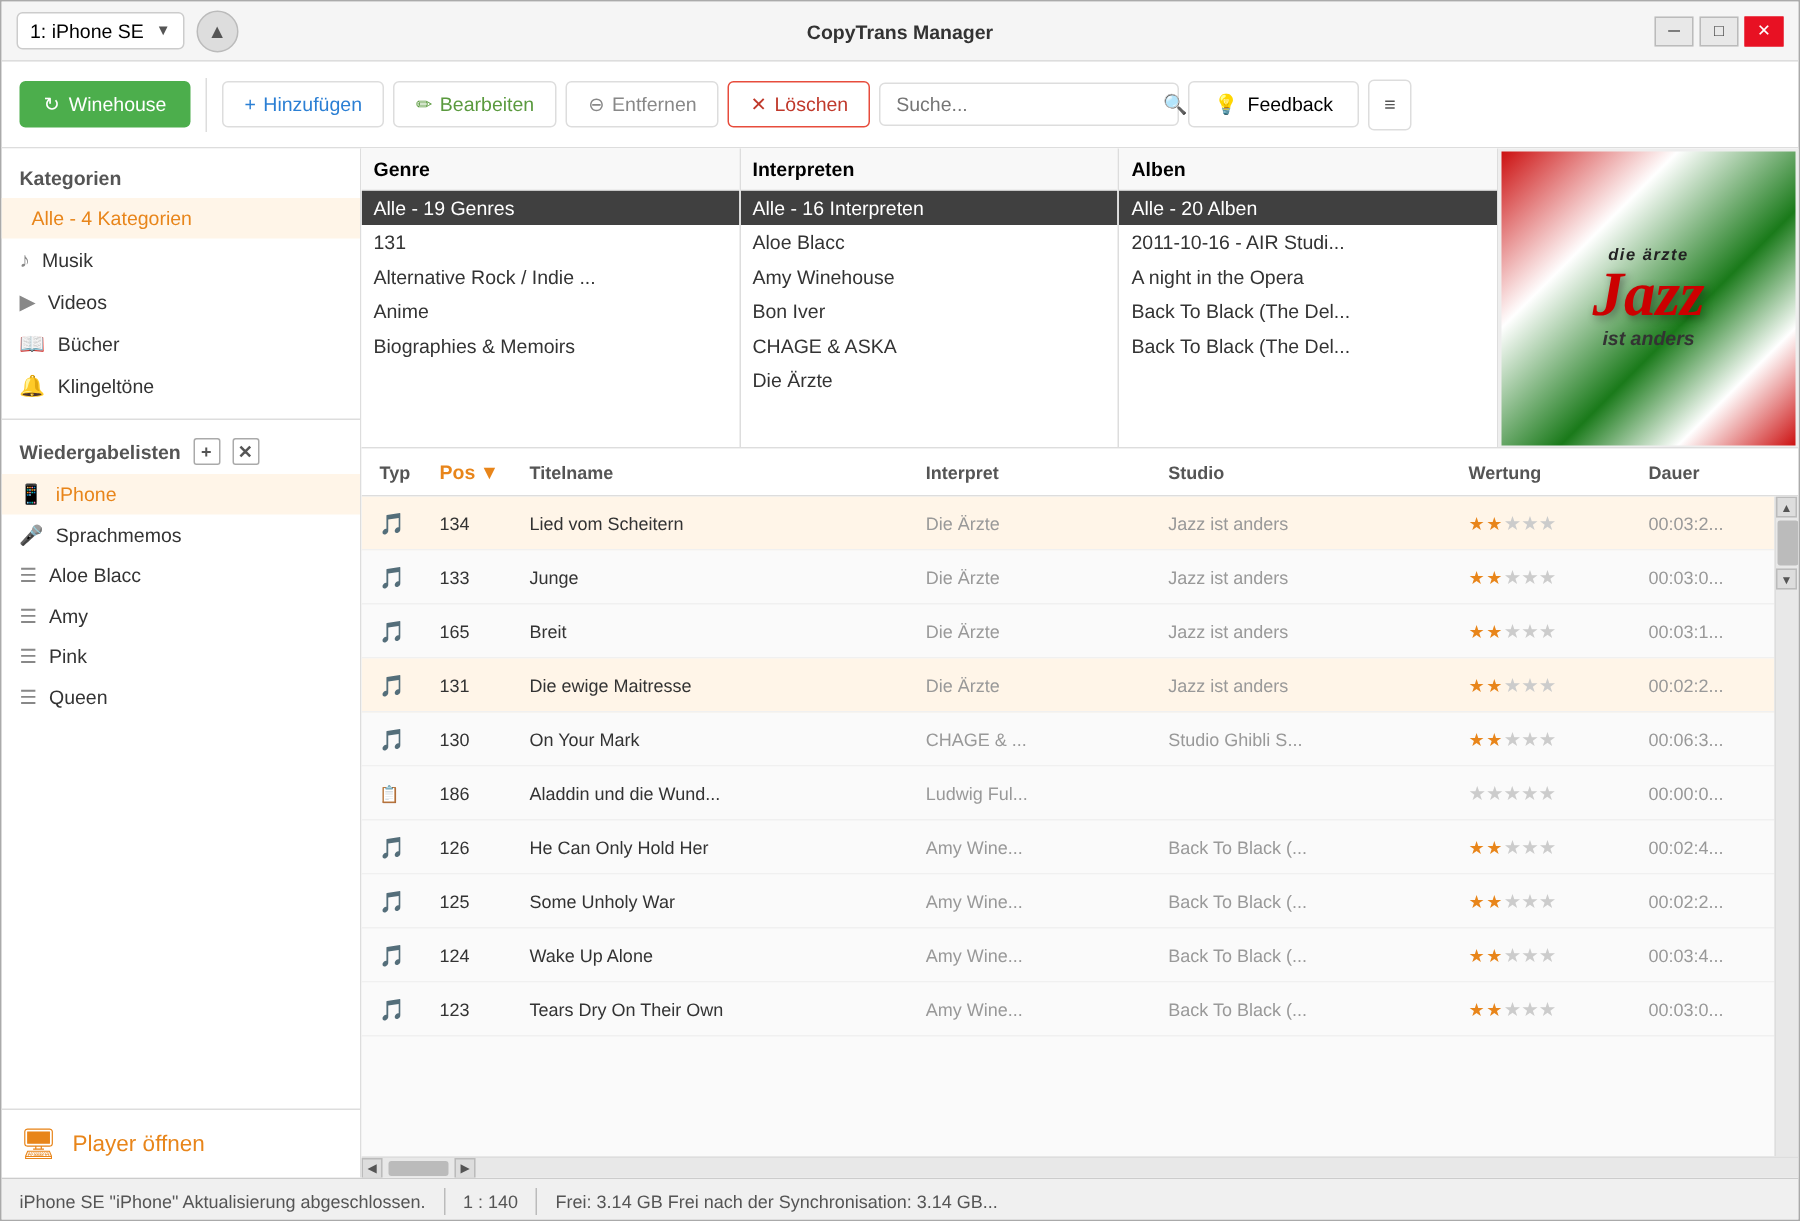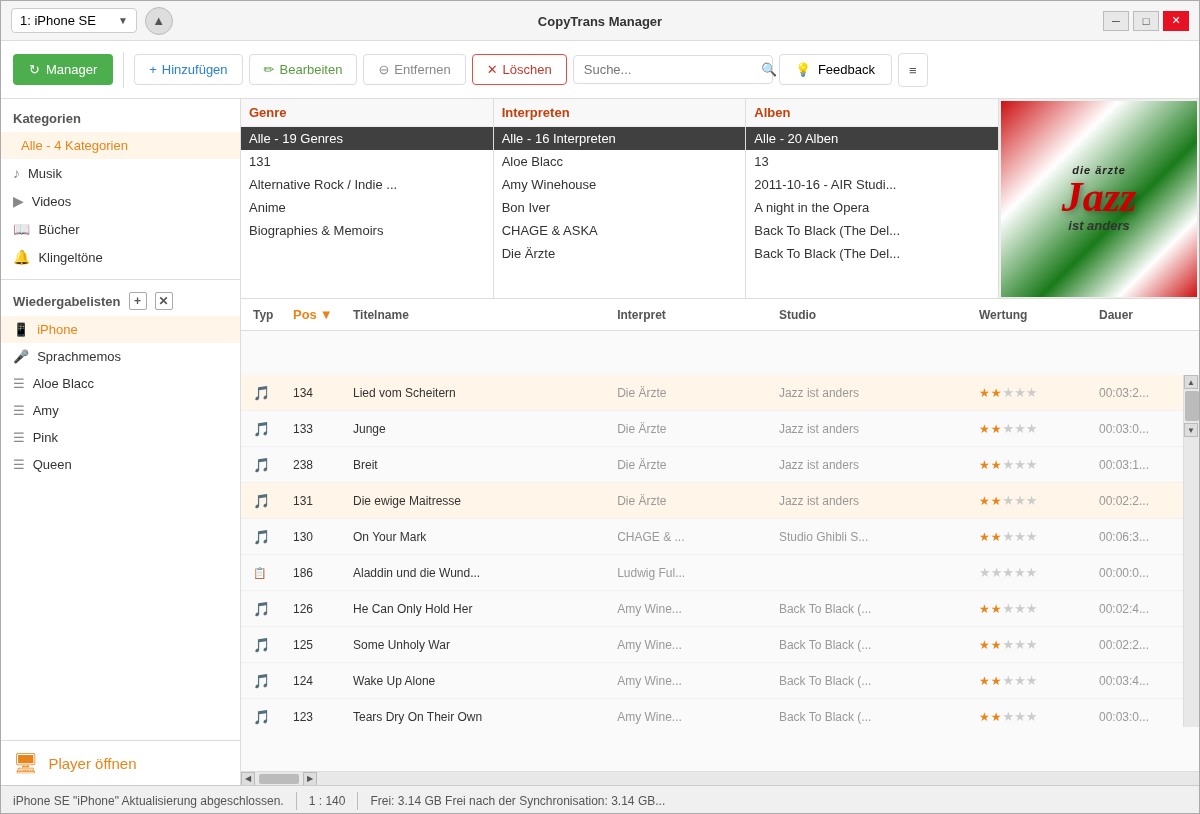--- a/index.html
+++ b/index.html
@@ -15,21 +15,21 @@
       border-bottom: 1px solid #ddd;
       position: relative;
     }
     .device-selector {
       display: flex;
       align-items: center;
       background: white;
       border: 1px solid #ccc;
       border-radius: 4px;
       padding: 4px 8px;
-      gap: 22px;
+      gap: 8px;
       cursor: pointer;
       font-size: 13px;
     }
     .device-selector .chevron { color: #555; font-size: 10px; }
     .eject-btn {
       width: 28px; height: 28px;
       background: #ddd;
       border: 1px solid #bbb;
       border-radius: 50%;
       display: flex; align-items: center; justify-content: center;
@@ -206,21 +206,21 @@
       background: white;
     }
     .filter-col {
       flex: 1;
       border-right: 1px solid #ddd;
       display: flex; flex-direction: column;
       overflow: hidden;
     }
     .filter-col:last-child { border-right: none; }
     .filter-col-title {
-      font-weight: 600; color: #c2410c;
+      font-weight: 600; color: #000000;
       padding: 6px 8px;
       background: #f8f8f8;
       border-bottom: 1px solid #eee;
       font-size: 13px;
     }
     .filter-list {
       overflow-y: auto; flex: 1;
     }
     .filter-item {
       padding: 4px 8px;
@@ -367,21 +367,21 @@
   <div class="win-controls">
     <div class="win-btn">─</div>
     <div class="win-btn">□</div>
     <div class="win-btn close">✕</div>
   </div>
 </div>
 
 <div class="toolbar">
   <button class="btn-apply">
     <span>↻</span>
-    <span>Manager</span>
+    <span>Winehouse</span>
   </button>
   <div class="toolbar-sep"></div>
   <button class="btn-toolbar btn-hinzufugen">
     <span>+</span>
     <span>Hinzufügen</span>
   </button>
   <button class="btn-toolbar btn-bearbeiten">
     <span>✏</span>
     <span>Bearbeiten</span>
   </button>
@@ -493,41 +493,40 @@
           <div class="filter-item">Bon Iver</div>
           <div class="filter-item">CHAGE &amp; ASKA</div>
           <div class="filter-item">Die Ärzte</div>
         </div>
       </div>
 
       <div class="filter-col">
         <div class="filter-col-title">Alben</div>
         <div class="filter-list">
           <div class="filter-item active">Alle - 20 Alben</div>
-          <div class="filter-item">13</div>
           <div class="filter-item">2011-10-16 - AIR Studi...</div>
           <div class="filter-item">A night in the Opera</div>
           <div class="filter-item">Back To Black (The Del...</div>
           <div class="filter-item">Back To Black (The Del...</div>
         </div>
       </div>
 
       <div class="album-art">
         <div class="album-art-img">
           <div style="text-align:center; z-index:2; position:relative;">
             <div style="font-size:11px; font-weight:700; color:#222; font-style:italic; letter-spacing:1px;">die ärzte</div>
             <div style="font-size:42px; font-weight:900; color:#c00; font-family:serif; font-style:italic; text-shadow:2px 2px 6px rgba(0,0,0,0.4); line-height:1;">Jazz</div>
             <div style="font-size:13px; font-weight:700; color:#333; font-style:italic;">ist anders</div>
           </div>
         </div>
       </div>
     </div>
 
     <div class="track-list-container">
-      <div style="display:flex; flex:1; overflow:hidden; flex-direction:column;gap:44px;">
+      <div style="display:flex; flex:1; overflow:hidden; flex-direction:column;">
 
         <div class="track-list-header">
           <div class="track-col-header col-typ">Typ</div>
           <div class="track-col-header col-pos active">
             <span>Pos</span>
             <span style="color:#e8851a;">▼</span>
           </div>
           <div class="track-col-header col-title">Titelname</div>
           <div class="track-col-header col-interpret">Interpret</div>
           <div class="track-col-header col-album">Studio</div>
@@ -552,21 +551,21 @@
     <div class="track-cell col-typ"><span style="color:#aaa;font-size:14px;">🎵</span></div>
     <div class="track-cell col-pos">133</div>
     <div class="track-cell col-title">Junge</div>
     <div class="track-cell col-interpret muted">Die Ärzte</div>
     <div class="track-cell col-album muted">Jazz ist anders</div>
     <div class="track-cell col-wertung"><span class="stars">★★</span><span class="stars-empty">★★★</span></div>
     <div class="track-cell col-dauer muted">00:03:0...</div>
   </div>
               <div class="track-row">
     <div class="track-cell col-typ"><span style="color:#aaa;font-size:14px;">🎵</span></div>
-    <div class="track-cell col-pos">238</div>
+    <div class="track-cell col-pos">165</div>
     <div class="track-cell col-title">Breit</div>
     <div class="track-cell col-interpret muted">Die Ärzte</div>
     <div class="track-cell col-album muted">Jazz ist anders</div>
     <div class="track-cell col-wertung"><span class="stars">★★</span><span class="stars-empty">★★★</span></div>
     <div class="track-cell col-dauer muted">00:03:1...</div>
   </div>
               <div class="track-row even highlighted">
     <div class="track-cell col-typ"><span style="color:#aaa;font-size:14px;">🎵</span></div>
     <div class="track-cell col-pos">131</div>
     <div class="track-cell col-title">Die ewige Maitresse</div>

